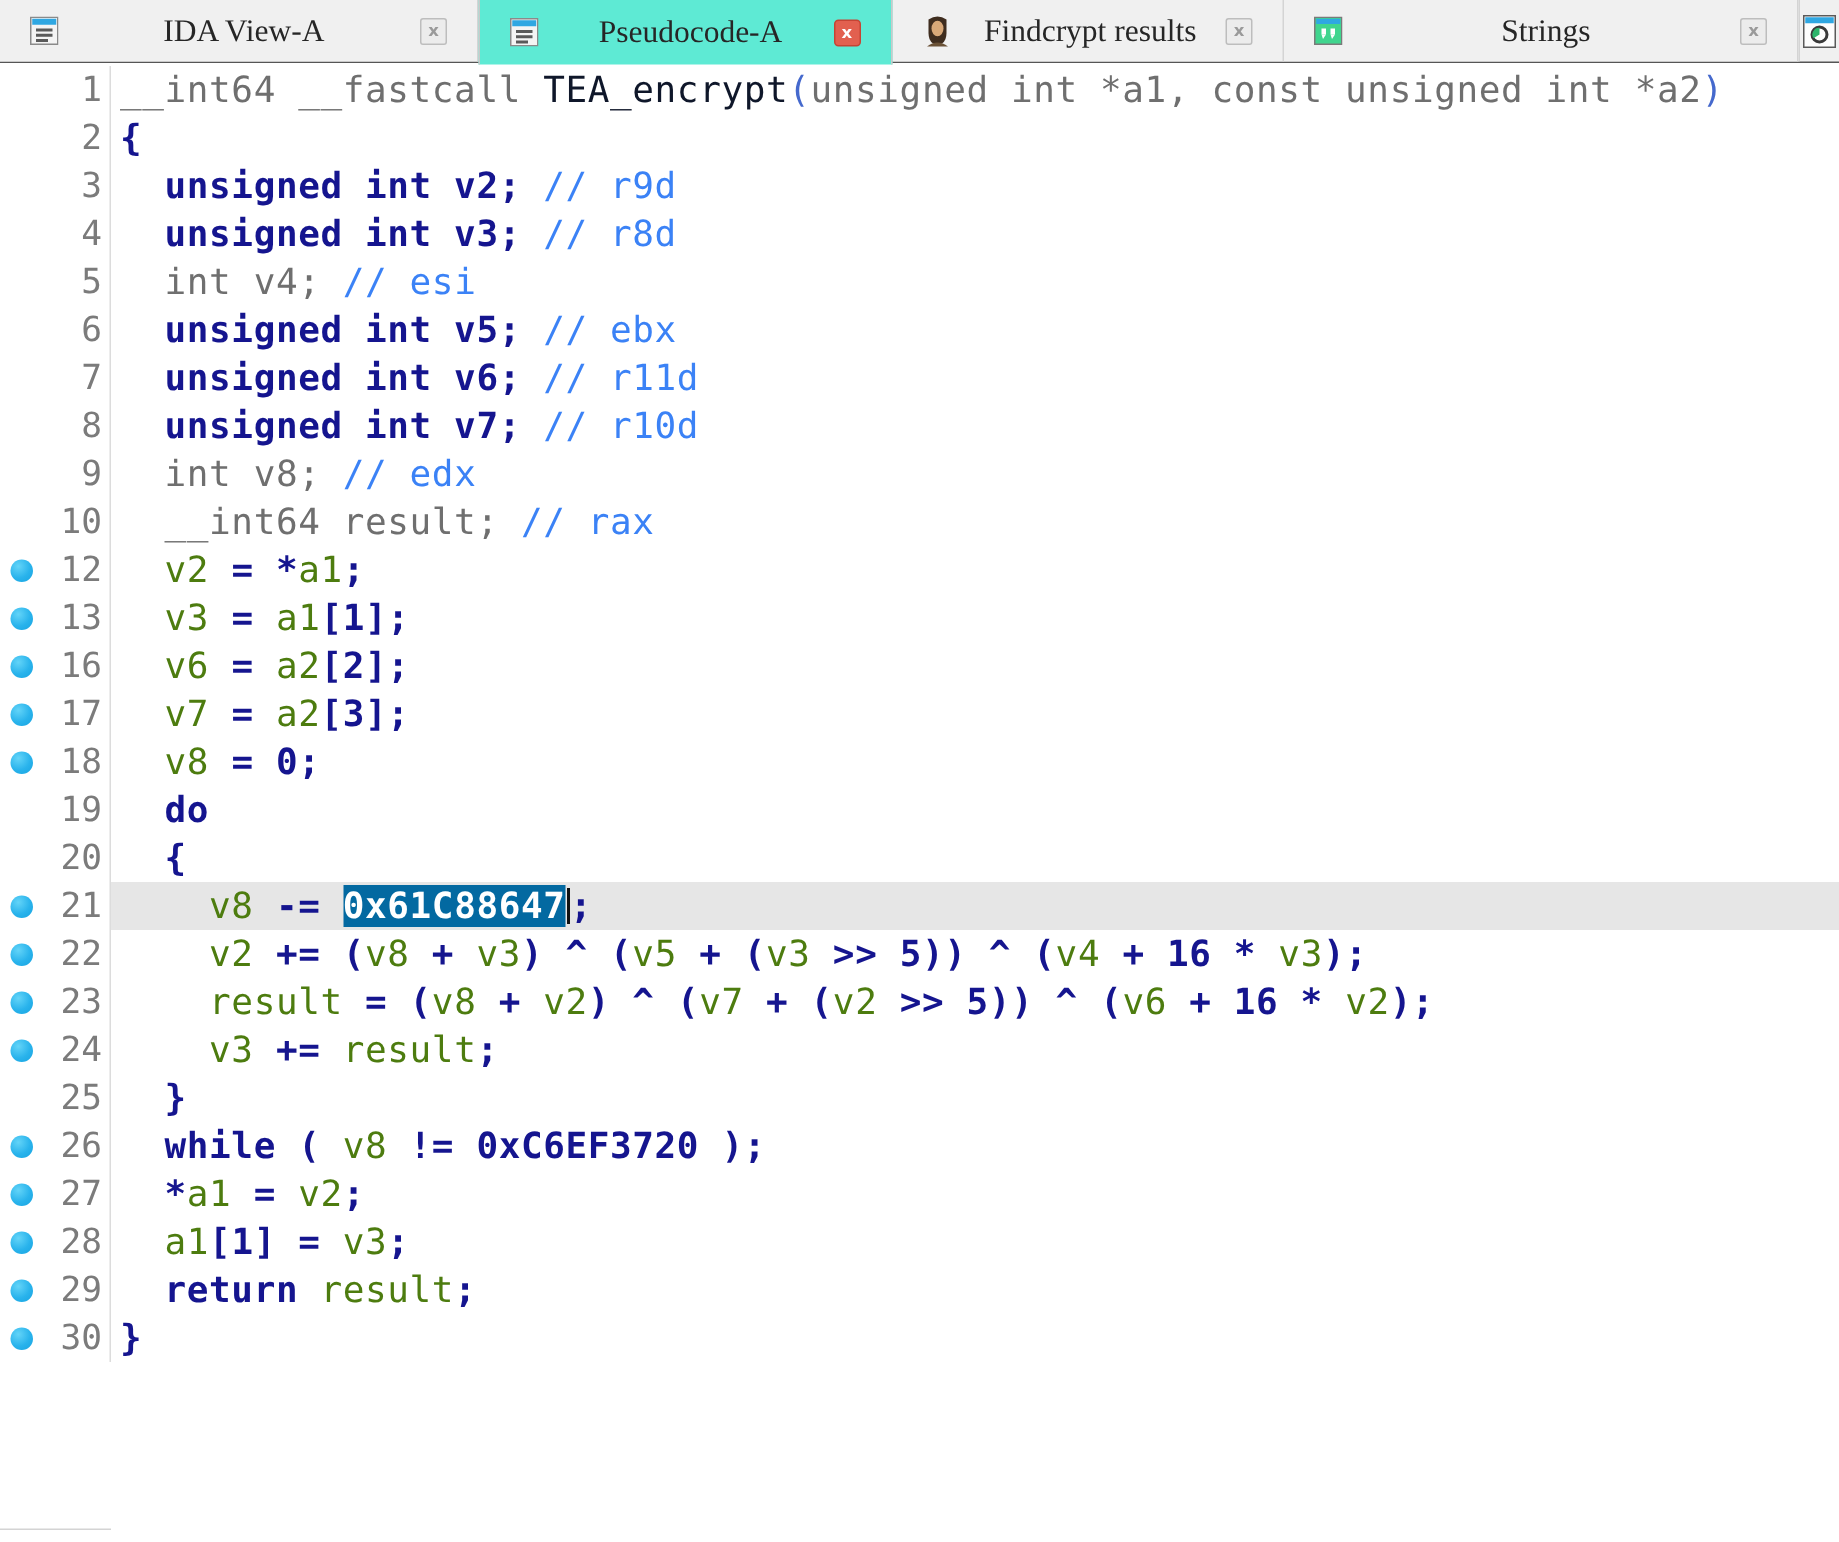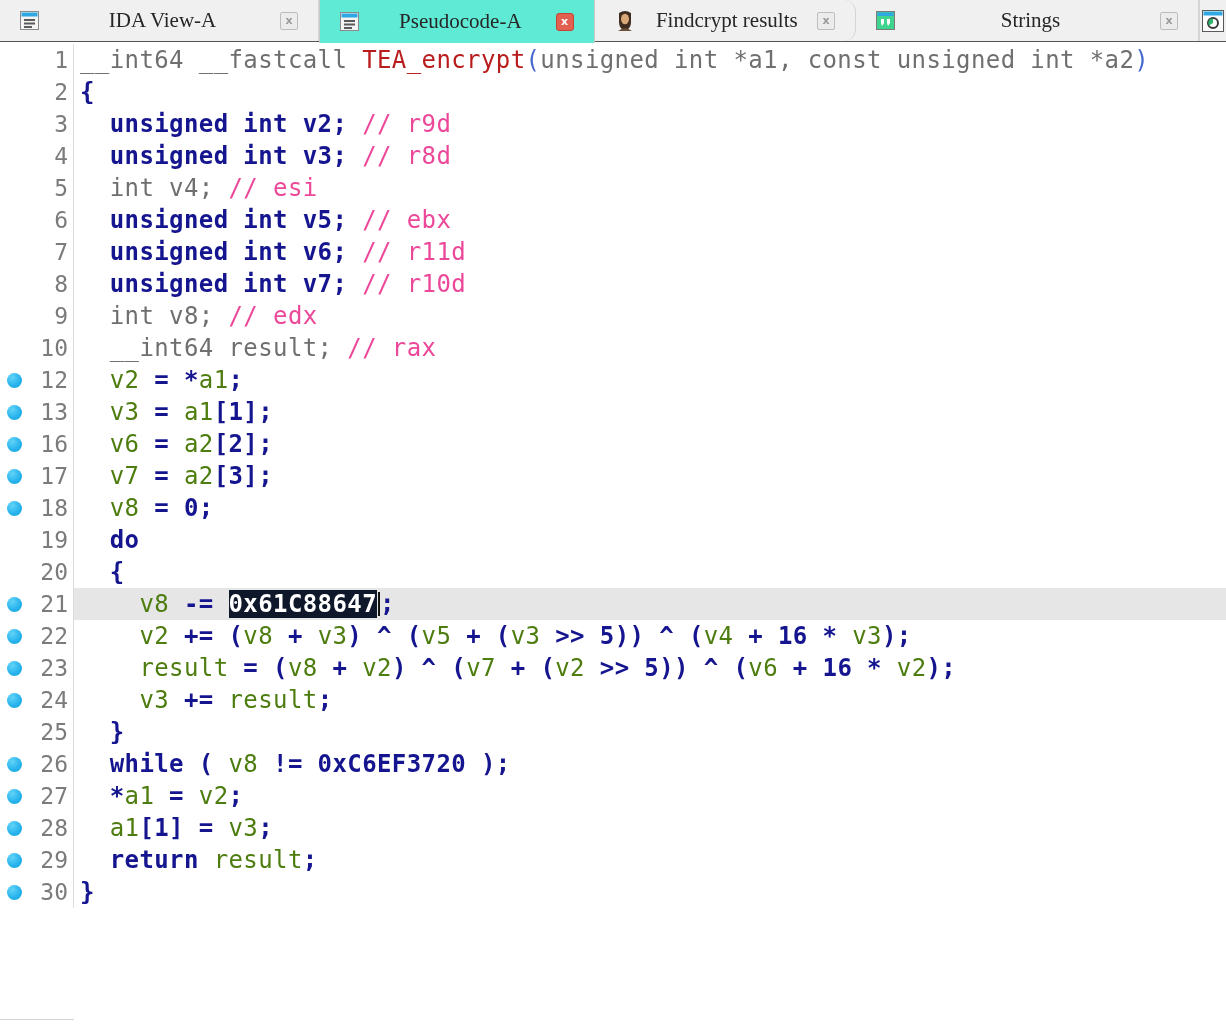--- a/index.html
+++ b/index.html
@@ -36,25 +36,25 @@
          background:#ffffff; }
   .num { position:absolute; right:5px; top:0; color:#7b7b7b; font-size:23px; }
   .dot { position:absolute; left:7px; top:50%; width:15px; height:15px; margin-top:-7px;
          border-radius:50%;
          background:radial-gradient(circle at 35% 30%, #63d4f8 0%, #29b3ec 55%, #17a3e0 100%); }
   .txt { flex:1; padding-left:6px; letter-spacing:0.4px; overflow:hidden; }
   .row.hl .txt { background:#e6e6e6; }
 
   .tk-k { color:#15158f; font-weight:bold; }   
   .tk-v { color:#4d7c0f; }                     
-  .tk-c { color:#ec4899; }                     
+  .tk-c { color:#3b82f6; }                     
   .tk-g { color:#6f6f6f;text-align:center; }                     
-  .tk-n { color:#b91c1c; }                     
+  .tk-n { color:#0f172a; }                     
   .tk-p { color:#4569cd; }                     
-  .tk-sel { color:#ffffff; background:#0f172a; font-weight:bold; }
+  .tk-sel { color:#ffffff; background:#0369a1; font-weight:bold; }
   .caret { display:inline-block; width:2px; height:24px; background:#111;
            vertical-align:-4px; margin-left:1px; }
 
   .gutter-end { position:absolute; left:0; top:1019px; width:74px; height:1px; background:#d4d4d4; }
 </style>
 </head>
 <body>
 
 <div class="tabbar">
 
@@ -79,21 +79,21 @@
           <rect x="1.5" y="1.5" width="16" height="4" fill="#2fa7e2"></rect>
           <rect x="4" y="8" width="11" height="2" fill="#5a5a5a"></rect>
           <rect x="4" y="11.5" width="11" height="2" fill="#5a5a5a"></rect>
           <rect x="4" y="15" width="8" height="2" fill="#5a5a5a"></rect>
         </svg>
     </span>
     <span class="lbl">Pseudocode-A</span>
     <span class="closebtn red">x</span>
   </div>
 
-  <div class="tab inactive" style="width:263px;border-radius:12px;">
+  <div class="tab inactive" style="width:263px;">
     <span class="ico" style="margin-right:2px;">
       <svg width="20" height="22" viewBox="0 0 20 22">
           <path d="M4 3 Q10 -1 16 3 L16 12 Q16 17 13 19 L7 19 Q4 17 4 12 Z" fill="#3f2d1f"></path>
           <ellipse cx="10" cy="9" rx="4" ry="5.2" fill="#d8a878"></ellipse>
           <path d="M3 21 Q10 15.5 17 21 Z" fill="#6a5136"></path>
         </svg>
     </span>
     <span class="lbl">Findcrypt results</span>
     <span class="closebtn gray">x</span>
   </div>

